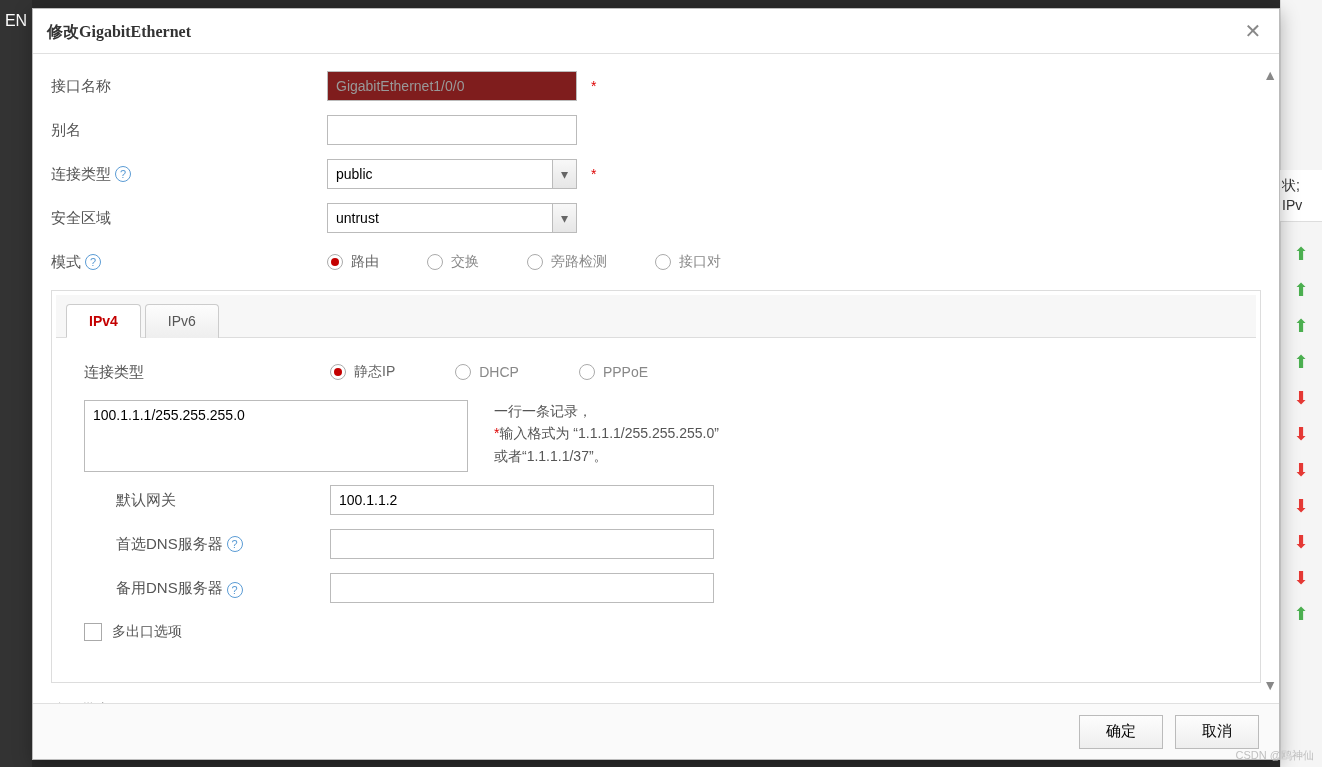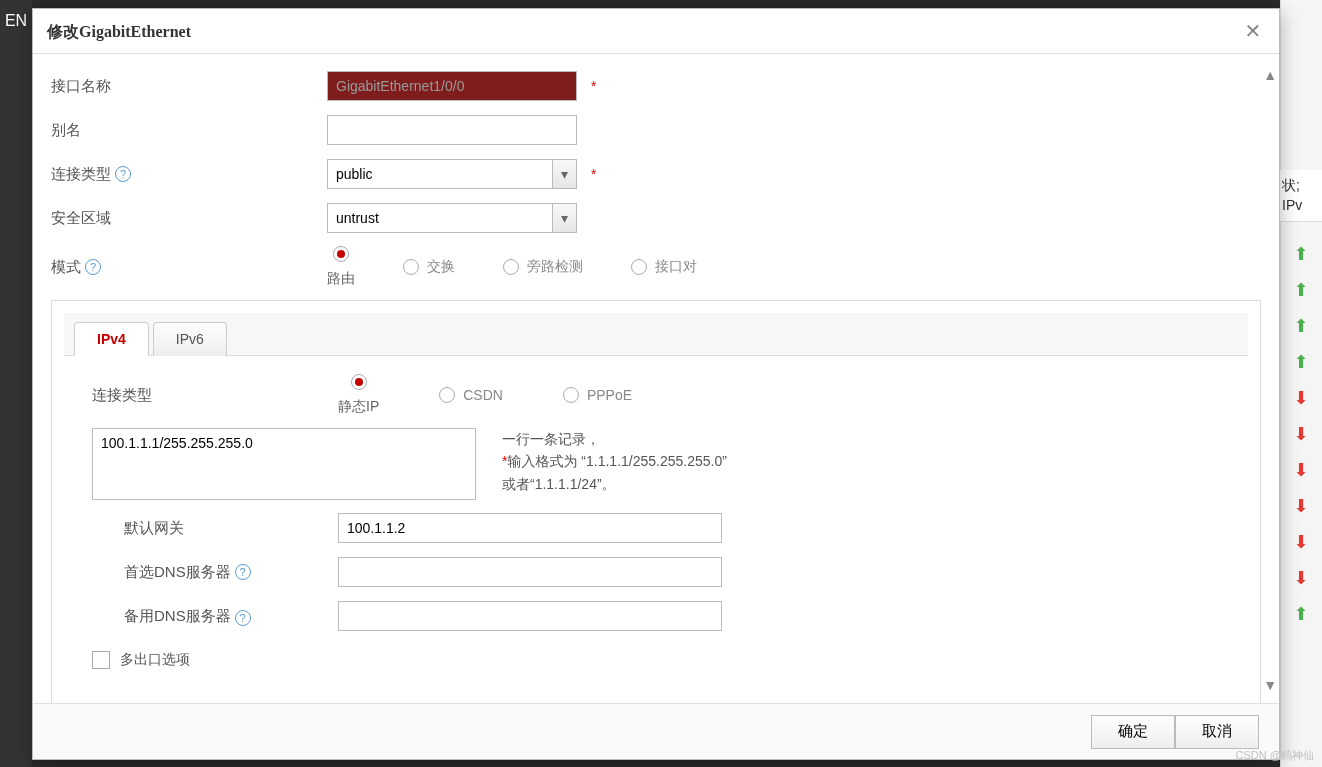--- a/index.html
+++ b/index.html
@@ -88,20 +88,21 @@
   padding: 16px 18px 8px 18px;
   position: relative;
 }
 .dialog-footer {
   height: 56px;
   border-top: 1px solid #e0e0e0;
   display: flex;
   justify-content: flex-end;
   align-items: center;
   padding-right: 20px;
+  gap: 12px;
   background: #fafafa;
 }
 .btn {
   min-width: 84px;
   height: 34px;
   background: linear-gradient(#fdfdfd, #eee);
   border: 1px solid #bbb;
   cursor: pointer;
   font-size: 15px;
 }
@@ -171,25 +172,25 @@
   display: inline-flex; align-items: center; gap: 8px;
   color: #888; cursor: pointer;
 }
 .radio .dot {
   width: 16px; height: 16px; border: 1px solid #aaa; border-radius: 50%;
   display: inline-flex; align-items: center; justify-content: center;
 }
 .radio.selected .dot::after {
   content: ""; width: 8px; height: 8px; border-radius: 50%; background: #c40000;
 }
-.radio.selected { color: #666; flex-direction: column; }
+.radio.selected { color: #666; }
 
 .tab-container {
   border: 1px solid #ddd;
-  padding: 12px;
+  padding: 4px;
 }
 .tabs {
   display: flex;
   background: #f7f7f7;
   border-bottom: 1px solid #ddd;
   padding-left: 10px;
   padding-top: 8px;
   gap: 0;
 }
 .tab {
@@ -357,36 +358,36 @@
 
         <div class="form-row">
           <div class="form-label" style="width:246px;">连接类型</div>
           <div class="form-field radio-group" style="gap:60px;">
             <label class="radio selected">
                 <span class="dot"></span>
                 <span>静态IP</span>
               </label>
             <label class="radio">
                 <span class="dot"></span>
-                <span>CSDN</span>
+                <span>DHCP</span>
               </label>
             <label class="radio">
                 <span class="dot"></span>
                 <span>PPPoE</span>
               </label>
           </div>
         </div>
 
         <div class="form-row" style="align-items:flex-start;">
           <div class="form-field" style="align-items:flex-start;">
             <textarea class="w380" style="">100.1.1.1/255.255.255.0</textarea>
             <div class="ip-hint">
               <div>一行一条记录，</div>
               <div><span class="star">*</span><span>输入格式为 </span><span>“1.1.1.1/255.255.255.0”</span></div>
-              <div>或者“1.1.1.1/24”。</div>
+              <div>或者“1.1.1.1/37”。</div>
             </div>
           </div>
         </div>
 
         <div class="form-row">
           <div class="form-label indent" style="width:246px;">默认网关</div>
           <div class="form-field">
             <input type="text" class="w380" value="100.1.1.2" style="">
           </div>
         </div>

